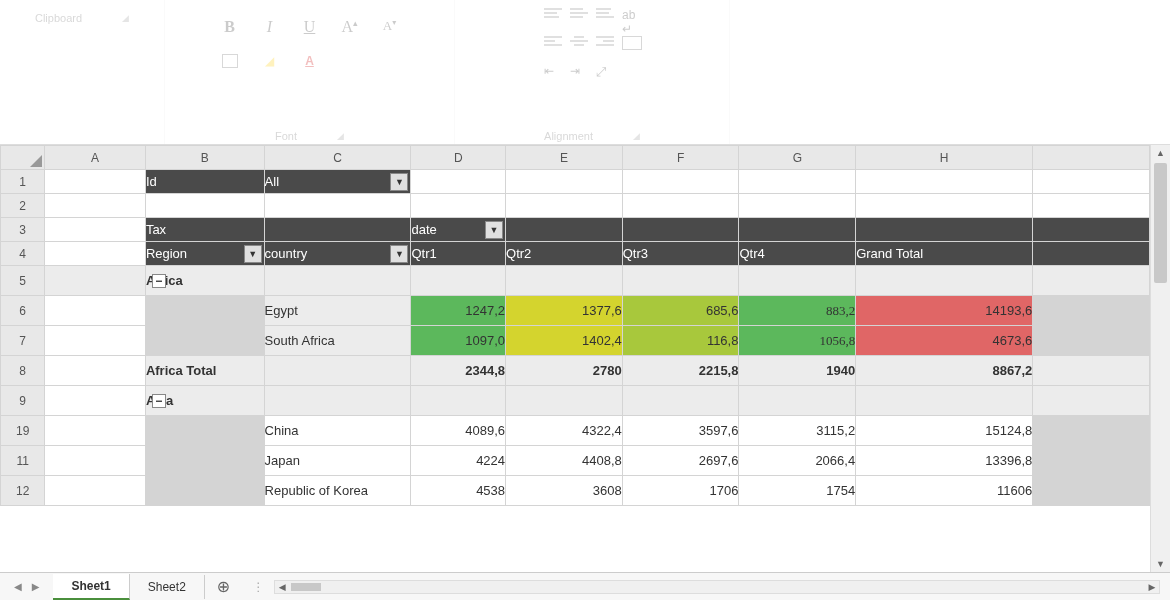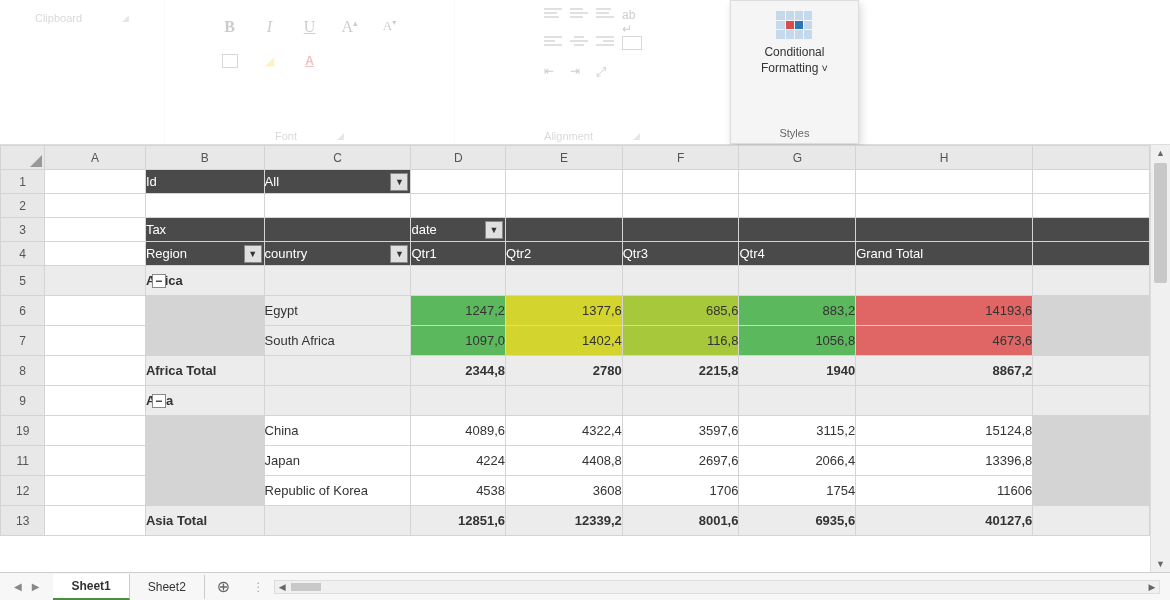--- a/index.html
+++ b/index.html
@@ -83,21 +83,21 @@
 .grpname .tgl { position: absolute; left: 6px; top: 50%; transform: translateY(-50%); width: 14px; height: 14px; border: 1px solid #888; text-align: center; line-height: 12px; font-size: 12px; background: #fff; }
 .country { padding-left: 8px; font-size: 13px; }
 .row-alt { background: #ececec; }
 .row-total { background: #ececec; }
 .row-grp { background: #ececec; }
 
 
 .cf-g { background: #5cb85c; }
 .cf-yg { background: #d4d42e; }
 .cf-og { background: #a8c83c; }
-.cf-g2 { background: #5cb85c; }
+.cf-g2 { background: #5cb85c; font-family: Liberation Serif, serif; }
 .cf-red { background: #e06666; }
 
 
 .tabs { position: absolute; left: 0; right: 0; bottom: 0; height: 28px; border-top: 1px solid #ccc; display: flex; align-items: center; background: #f7f7f7; font-size: 12px; }
 .tab-nav { display: flex; gap: 10px; padding: 0 14px; color: #888; font-size: 10px; }
 .tab { padding: 5px 18px; border-right: 1px solid #ccc; cursor: pointer; }
 .tab.active { background: #fff; font-weight: bold; border-bottom: 2px solid #4a8f3c; margin-bottom: -1px; }
 .tab-add { padding: 0 12px; font-size: 16px; color: #666; }
 .hscroll-area { flex: 1; display: flex; align-items: center; padding: 0 10px; gap: 10px; }
 .hscroll-drag { color: #aaa; font-size: 12px; }
@@ -193,44 +193,20 @@
         <span style="font-size:12px">⇥</span>
         <span style="font-size:13px">⤢</span>
       </div>
     </div>
     <div class="rgroup-label">
         <span>Alignment</span>
         <span class="launcher">◢</span>
       </div>
   </div>
 
-  <div class="rgroup styles-group">
-    <div class="rgroup-body">
-      <div class="cf-btn">
-        <div class="cf-icon">
-          <i></i>
-            <i></i>
-            <i></i>
-            <i></i>
-          <i></i>
-            <i class="r"></i>
-            <i class="b"></i>
-            <i></i>
-          <i></i>
-            <i></i>
-            <i></i>
-            <i></i>
-        </div>
-        <div class="cf-label"><span>Conditional</span><br><span>Formatting</span></div>
-      </div>
-    </div>
-    <div class="rgroup-label">
-        <span>Styles</span>
-      </div>
-  </div>
 
 </div>
 
 <div class="sheet-area">
 <table class="grid">
   <tbody>
         <tr>
     <th class="corner"></th>
     <th class="colh cA">A</th>
     <th class="colh cB">B</th>
@@ -392,32 +368,20 @@
     <td class="ph-empty-light"></td>
     <td class="country">Republic of Korea</td>
     <td class="cell r">4538</td>
     <td class="cell r">3608</td>
     <td class="cell r">1706</td>
     <td class="cell r">1754</td>
     <td class="cell r">11606</td>
     <td class="ph-empty-light"></td>
   </tr>
 
-  <tr class="data row-total">
-    <th class="rowh">13</th>
-    <td style="background:#fff"></td>
-    <td class="cell bold">Asia Total</td>
-    <td></td>
-    <td class="cell r bold">12851,6</td>
-    <td class="cell r bold">12339,2</td>
-    <td class="cell r bold">8001,6</td>
-    <td class="cell r bold">6935,6</td>
-    <td class="cell r bold">40127,6</td>
-    <td></td>
-  </tr>
 </tbody>
     </table>
 </div>
 
 <div class="vscroll">
   <div class="arrow up">▲</div>
   <div class="thumb"></div>
   <div class="arrow down">▼</div>
 </div>
 

